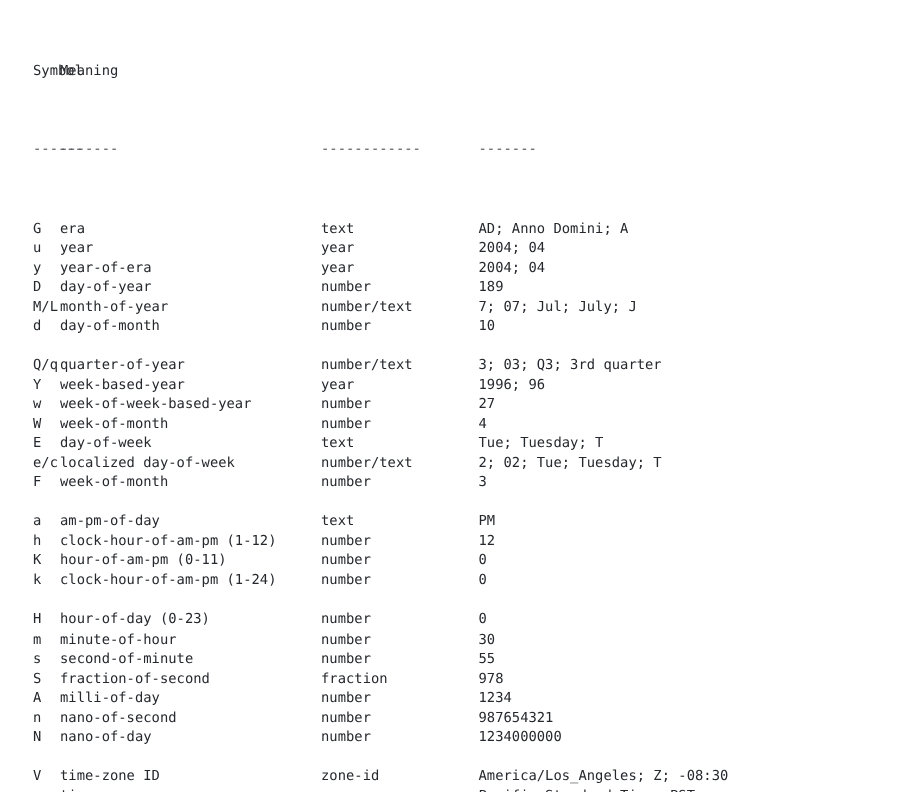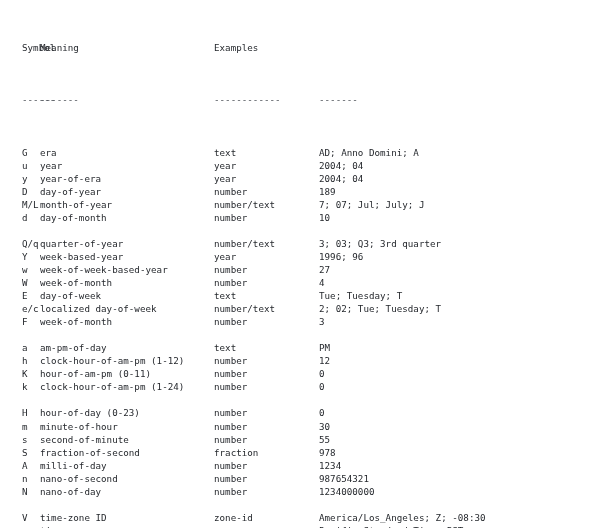--- a/index.html
+++ b/index.html
@@ -96,21 +96,20 @@
 </head>
 <body>
 
 <div id="doc">
 
   <div class="table" id="pattern-table">
 
     <div class="row header">
       <span class="c-symbol">Symbol</span>
       <span class="c-meaning">Meaning</span>
-      <span class="c-examples">Examples</span>
     </div>
 
     <div class="row rule">
       <span class="c-symbol">------</span>
       <span class="c-meaning">-------</span>
       <span class="c-presentation">------------</span>
       <span class="c-examples">-------</span>
     </div>
 
     <div id="rows-host"><div class="row"><span class="c-symbol">G</span><span class="c-meaning">era</span><span class="c-presentation">text</span><span class="c-examples">AD; Anno Domini; A</span></div><div class="row"><span class="c-symbol">u</span><span class="c-meaning">year</span><span class="c-presentation">year</span><span class="c-examples">2004; 04</span></div><div class="row"><span class="c-symbol">y</span><span class="c-meaning">year-of-era</span><span class="c-presentation">year</span><span class="c-examples">2004; 04</span></div><div class="row"><span class="c-symbol">D</span><span class="c-meaning">day-of-year</span><span class="c-presentation">number</span><span class="c-examples">189</span></div><div class="row"><span class="c-symbol">M/L</span><span class="c-meaning">month-of-year</span><span class="c-presentation">number/text</span><span class="c-examples">7; 07; Jul; July; J</span></div><div class="row"><span class="c-symbol">d</span><span class="c-meaning">day-of-month</span><span class="c-presentation">number</span><span class="c-examples">10</span></div><div class="row spacer"></div><div class="row"><span class="c-symbol">Q/q</span><span class="c-meaning">quarter-of-year</span><span class="c-presentation">number/text</span><span class="c-examples">3; 03; Q3; 3rd quarter</span></div><div class="row"><span class="c-symbol">Y</span><span class="c-meaning">week-based-year</span><span class="c-presentation">year</span><span class="c-examples">1996; 96</span></div><div class="row"><span class="c-symbol">w</span><span class="c-meaning">week-of-week-based-year</span><span class="c-presentation">number</span><span class="c-examples">27</span></div><div class="row"><span class="c-symbol">W</span><span class="c-meaning">week-of-month</span><span class="c-presentation">number</span><span class="c-examples">4</span></div><div class="row"><span class="c-symbol">E</span><span class="c-meaning">day-of-week</span><span class="c-presentation">text</span><span class="c-examples">Tue; Tuesday; T</span></div><div class="row"><span class="c-symbol">e/c</span><span class="c-meaning">localized day-of-week</span><span class="c-presentation">number/text</span><span class="c-examples">2; 02; Tue; Tuesday; T</span></div><div class="row"><span class="c-symbol">F</span><span class="c-meaning">week-of-month</span><span class="c-presentation">number</span><span class="c-examples">3</span></div><div class="row spacer"></div><div class="row"><span class="c-symbol">a</span><span class="c-meaning">am-pm-of-day</span><span class="c-presentation">text</span><span class="c-examples">PM</span></div><div class="row"><span class="c-symbol">h</span><span class="c-meaning">clock-hour-of-am-pm (1-12)</span><span class="c-presentation">number</span><span class="c-examples">12</span></div><div class="row"><span class="c-symbol">K</span><span class="c-meaning">hour-of-am-pm (0-11)</span><span class="c-presentation">number</span><span class="c-examples">0</span></div><div class="row"><span class="c-symbol">k</span><span class="c-meaning">clock-hour-of-am-pm (1-24)</span><span class="c-presentation">number</span><span class="c-examples">0</span></div><div class="row spacer"></div><div class="row"><span class="c-symbol">H</span><span class="c-meaning">hour-of-day (0-23)</span><span class="c-presentation">number</span><span class="c-examples">0</span></div><div class="row"><span class="c-symbol">m</span><span class="c-meaning">minute-of-hour</span><span class="c-presentation">number</span><span class="c-examples">30</span></div><div class="row"><span class="c-symbol">s</span><span class="c-meaning">second-of-minute</span><span class="c-presentation">number</span><span class="c-examples">55</span></div><div class="row"><span class="c-symbol">S</span><span class="c-meaning">fraction-of-second</span><span class="c-presentation">fraction</span><span class="c-examples">978</span></div><div class="row"><span class="c-symbol">A</span><span class="c-meaning">milli-of-day</span><span class="c-presentation">number</span><span class="c-examples">1234</span></div><div class="row"><span class="c-symbol">n</span><span class="c-meaning">nano-of-second</span><span class="c-presentation">number</span><span class="c-examples">987654321</span></div><div class="row"><span class="c-symbol">N</span><span class="c-meaning">nano-of-day</span><span class="c-presentation">number</span><span class="c-examples">1234000000</span></div><div class="row spacer"></div><div class="row"><span class="c-symbol">V</span><span class="c-meaning">time-zone ID</span><span class="c-presentation">zone-id</span><span class="c-examples">America/Los_Angeles; Z; -08:30</span></div><div class="row"><span class="c-symbol">z</span><span class="c-meaning">time-zone name</span><span class="c-presentation">zone-name</span><span class="c-examples">Pacific Standard Time; PST</span></div></div>

